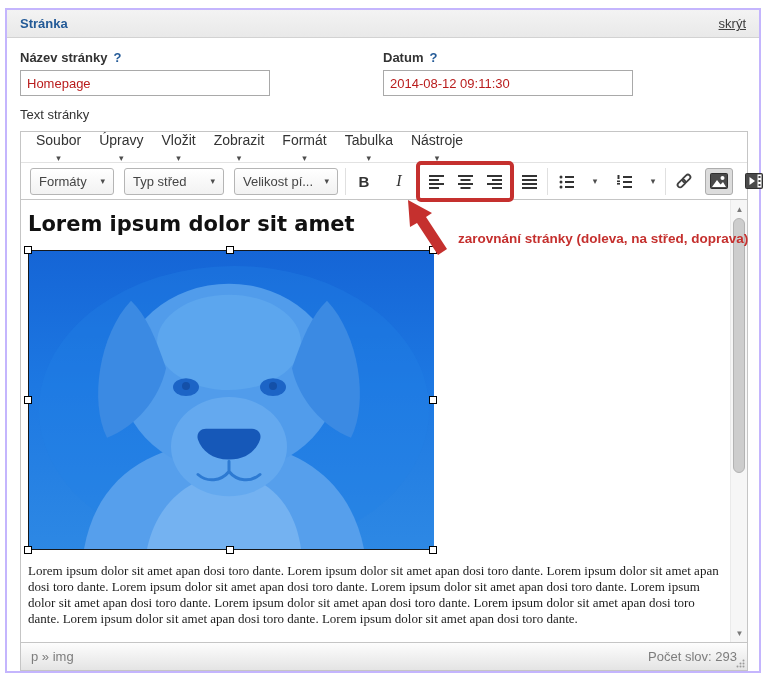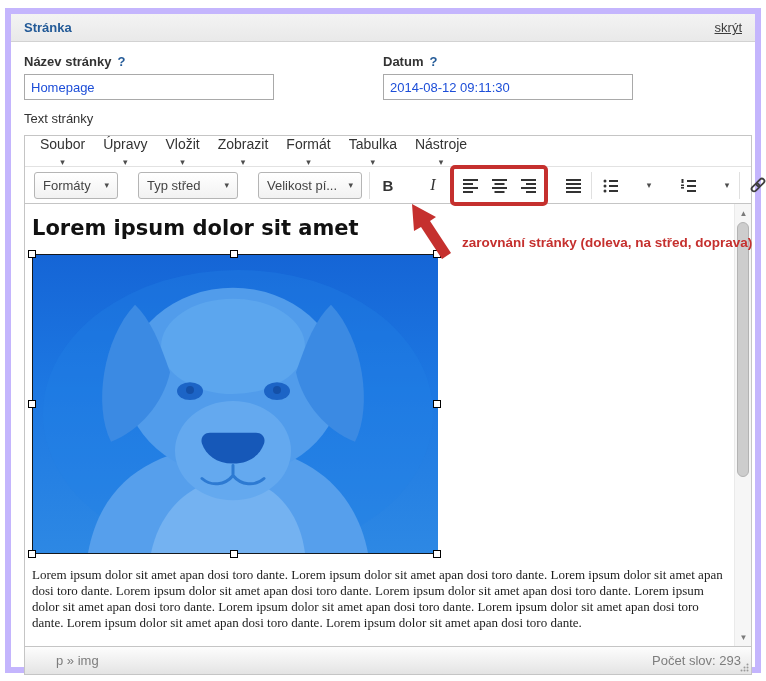--- a/index.html
+++ b/index.html
@@ -3,38 +3,38 @@
 <meta charset="utf-8">
 <style>
   * { box-sizing: border-box; }
   html,body { margin:0; padding:0; }
   body {
     width:766px; height:681px; background:#fff; overflow:hidden;
     font-family:"Liberation Sans", sans-serif; color:#333;
   }
   .panel {
     position:absolute; left:5px; top:8px; width:756px; height:665px;
-    border:6px solid #c4b5fd; background:#fff;
+    border:2px solid #c4b5fd; background:#fff;
   }
   .panel-header {
     height:28px; background:linear-gradient(#f3f3f3,#e9e9e9);
     border-bottom:1px solid #d2d2d2; display:flex; align-items:center;
     justify-content:space-between; padding:0 13px;
   }
   .panel-title { font-size:13px; font-weight:bold; color:#235a97; }
   .hide-link { font-size:13px; color:#3c3c3c; text-decoration:underline; cursor:pointer; }
   .panel-body { padding:10px 13px 0 13px; }
 
   .fields-row { display:flex; }
   .field { width:365px; }
   .field-label { font-size:13px; font-weight:bold; color:#333; display:flex; gap:6px; align-items:center; height:18px; }
   .help-icon { color:#235a97; font-weight:bold; font-size:13px; cursor:pointer; }
   .field input {
     margin-top:4px; width:250px; height:26px; border:1px solid #a9a9a9;
-    font-family:"Liberation Sans", sans-serif; font-size:13px; color:#1d4ed8; padding:8px 6px; background:#fff;
+    font-family:"Liberation Sans", sans-serif; font-size:13px; color:#b91c1c; padding:8px 6px; background:#fff;
   }
   .section-label { margin-top:11px; font-size:13px; font-weight:normal; height:18px; }
 
   
   .editor {
     position:relative; margin-top:6px; width:728px; height:540px;
     border:1px solid #c5c5c5; background:#fff;
   }
   .menubar {
     height:31px; display:flex; align-items:center; padding:0 6px;
@@ -43,21 +43,21 @@
   .menu-item {
     display:flex; align-items:center; gap:6px; padding:4px 9px;
     font-size:14px; color:#333; cursor:pointer;flex-direction:column;
   }
   .caret { font-size:9px; color:#4d4d4d; line-height:1; }
 
   .toolbar {
     height:37px; display:flex; align-items:center; padding:0 5px;
     border-bottom:1px solid #c5c5c5; background:#fff;
   }
-  .tb-group { display:flex; align-items:center; gap:17px; padding:0 4px; }
+  .tb-group { display:flex; align-items:center; gap:7px; padding:0 4px; }
   .tb-group + .tb-group { border-left:1px solid #e0e0e0; }
   .select-btn {
     display:flex; align-items:center; justify-content:space-between; gap:8px;
     border:1px solid #b5b5b5; border-radius:3px; background:linear-gradient(#fff,#f2f2f2);
     height:27px; padding:0 8px; font-size:13px; color:#444; cursor:pointer; margin-right:3px;
   }
   .sel-formats { width:84px; } .sel-font { width:100px; } .sel-size { width:104px; }
   .tb-btn {
     width:28px; height:27px; display:flex; align-items:center; justify-content:center;
     background:transparent; border:1px solid transparent; border-radius:3px; cursor:pointer;
@@ -116,21 +116,21 @@
     position:absolute; left:2px; top:18px; width:12px; height:255px;
     background:#cdcdcd; border:1px solid #b3b3b3; border-radius:6px; cursor:pointer;
   }
 
   
   .statusbar {
     position:relative; height:28px; border-top:1px solid #c5c5c5;
     background:linear-gradient(#fdfdfd,#e4e4e4); display:flex; align-items:center;
     justify-content:space-between; padding:0 10px; font-size:13px; color:#7d7d7d;
   }
-  .status-path { cursor:pointer;margin-left:21px; }
+  .status-path { cursor:pointer; }
   .resize-grip { position:absolute; right:2px; bottom:2px; cursor:nwse-resize; }
 
   
   .annotation-arrow { position:absolute; left:382px; top:64px; z-index:6; pointer-events:none; }
   .annotation-text {
     position:absolute; left:437px; top:99px; z-index:6; pointer-events:none;
     font-size:13.5px; font-weight:600; color:#c5302e; white-space:nowrap;
   }
   .icon-svg { display:block; }
 </style>

